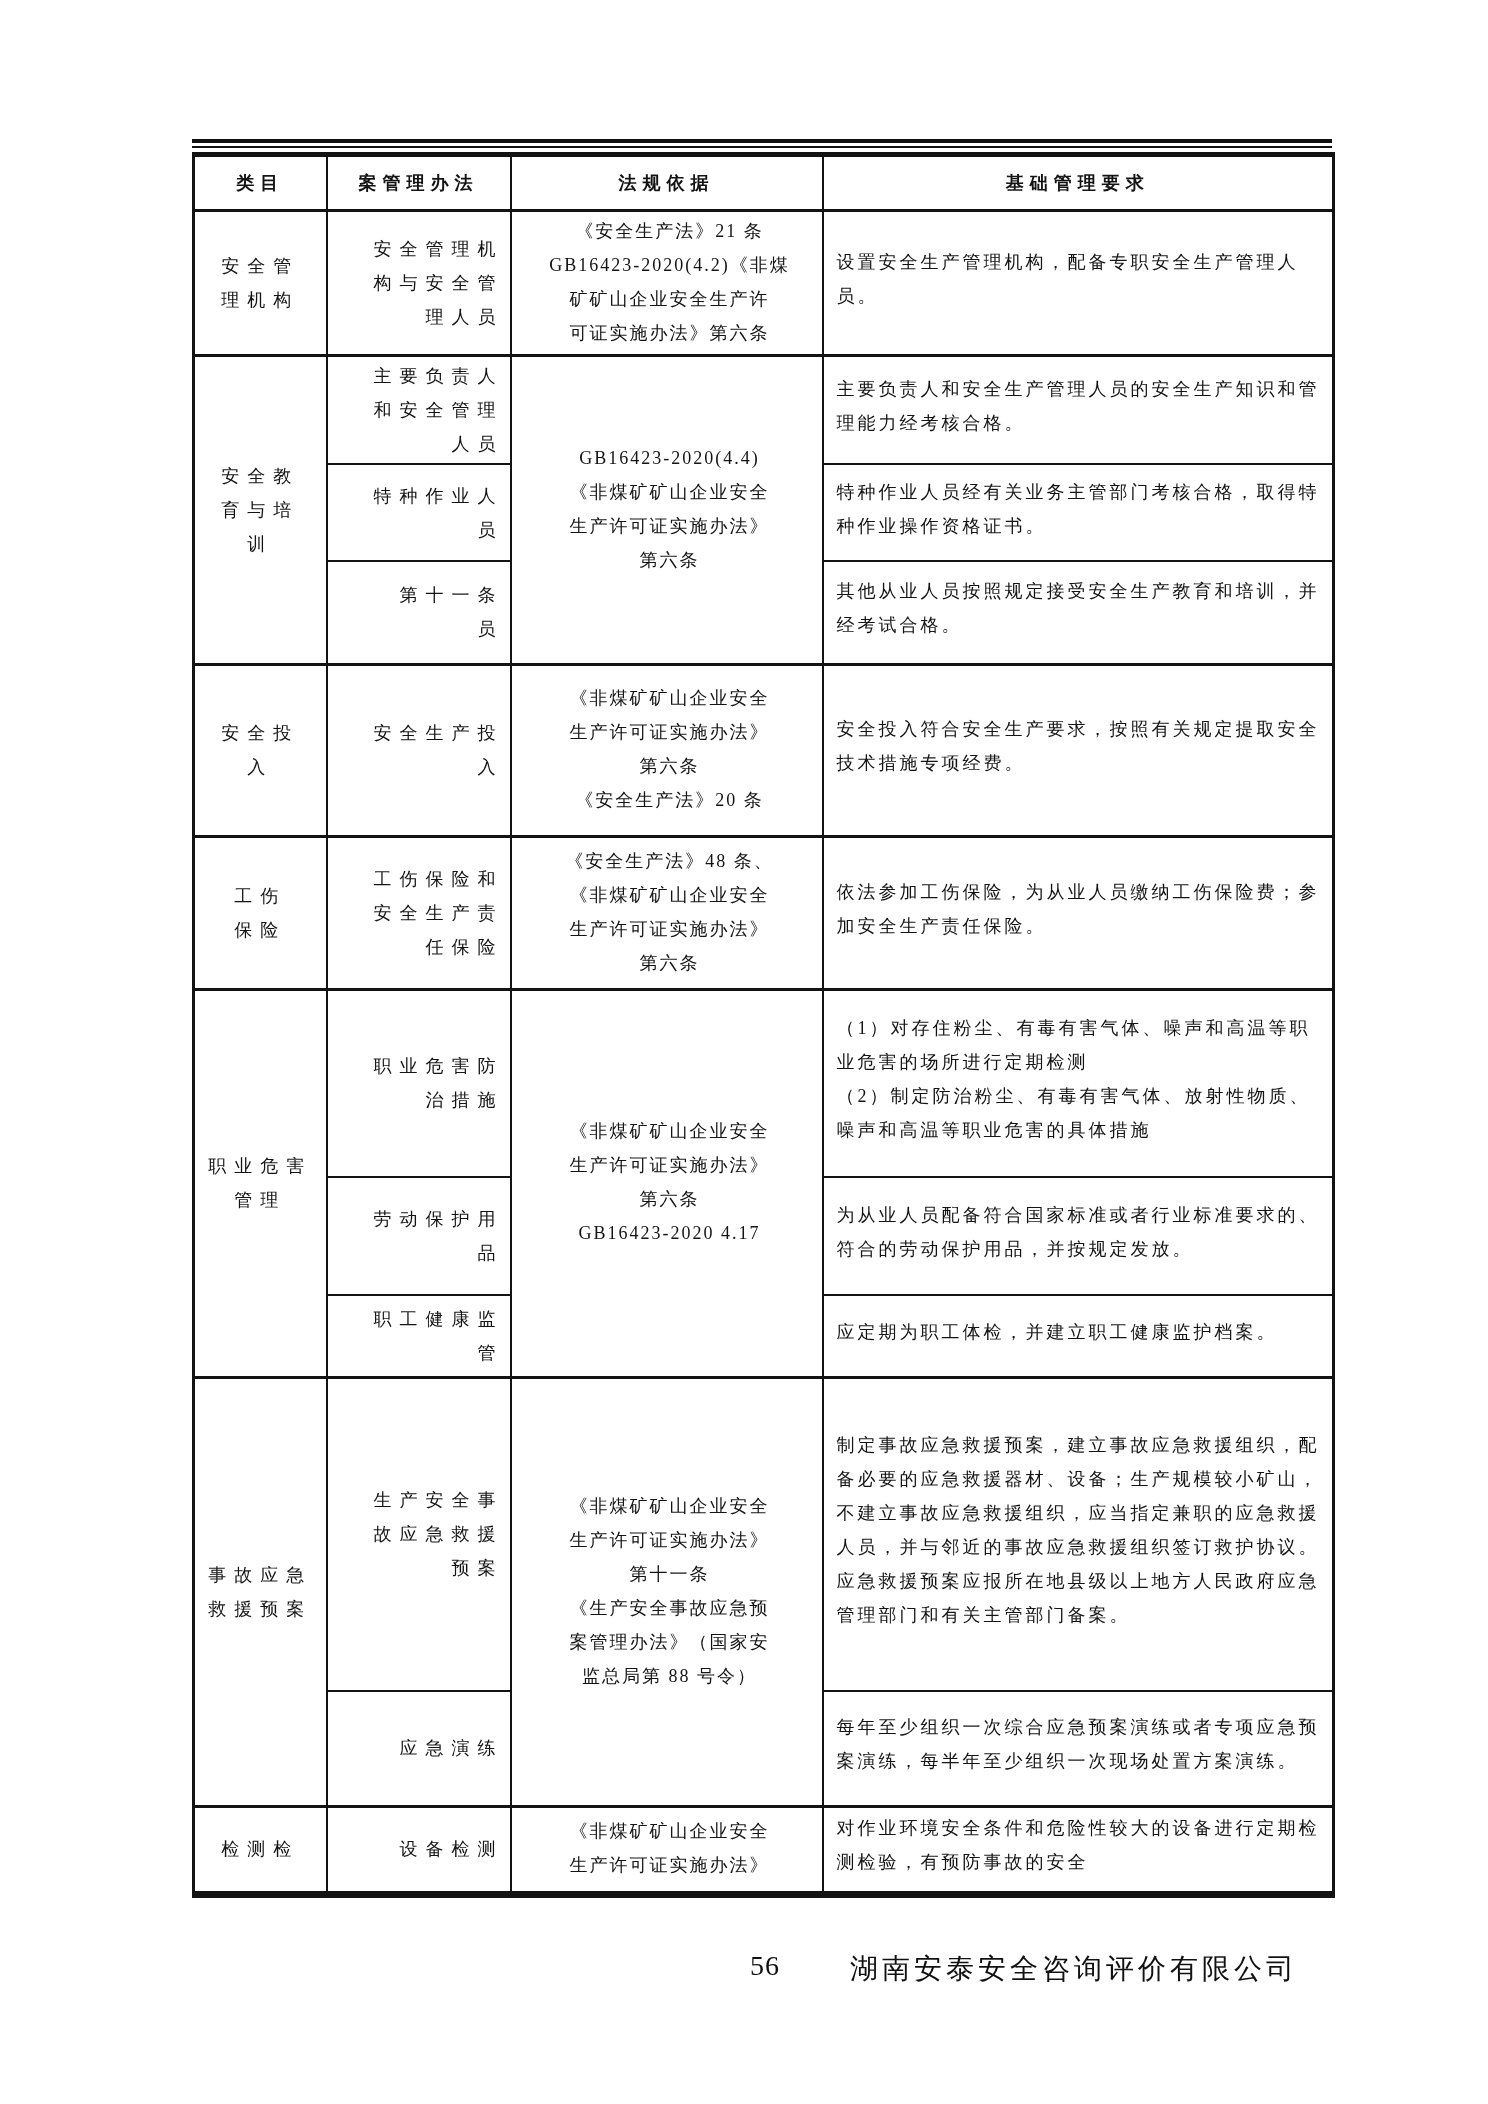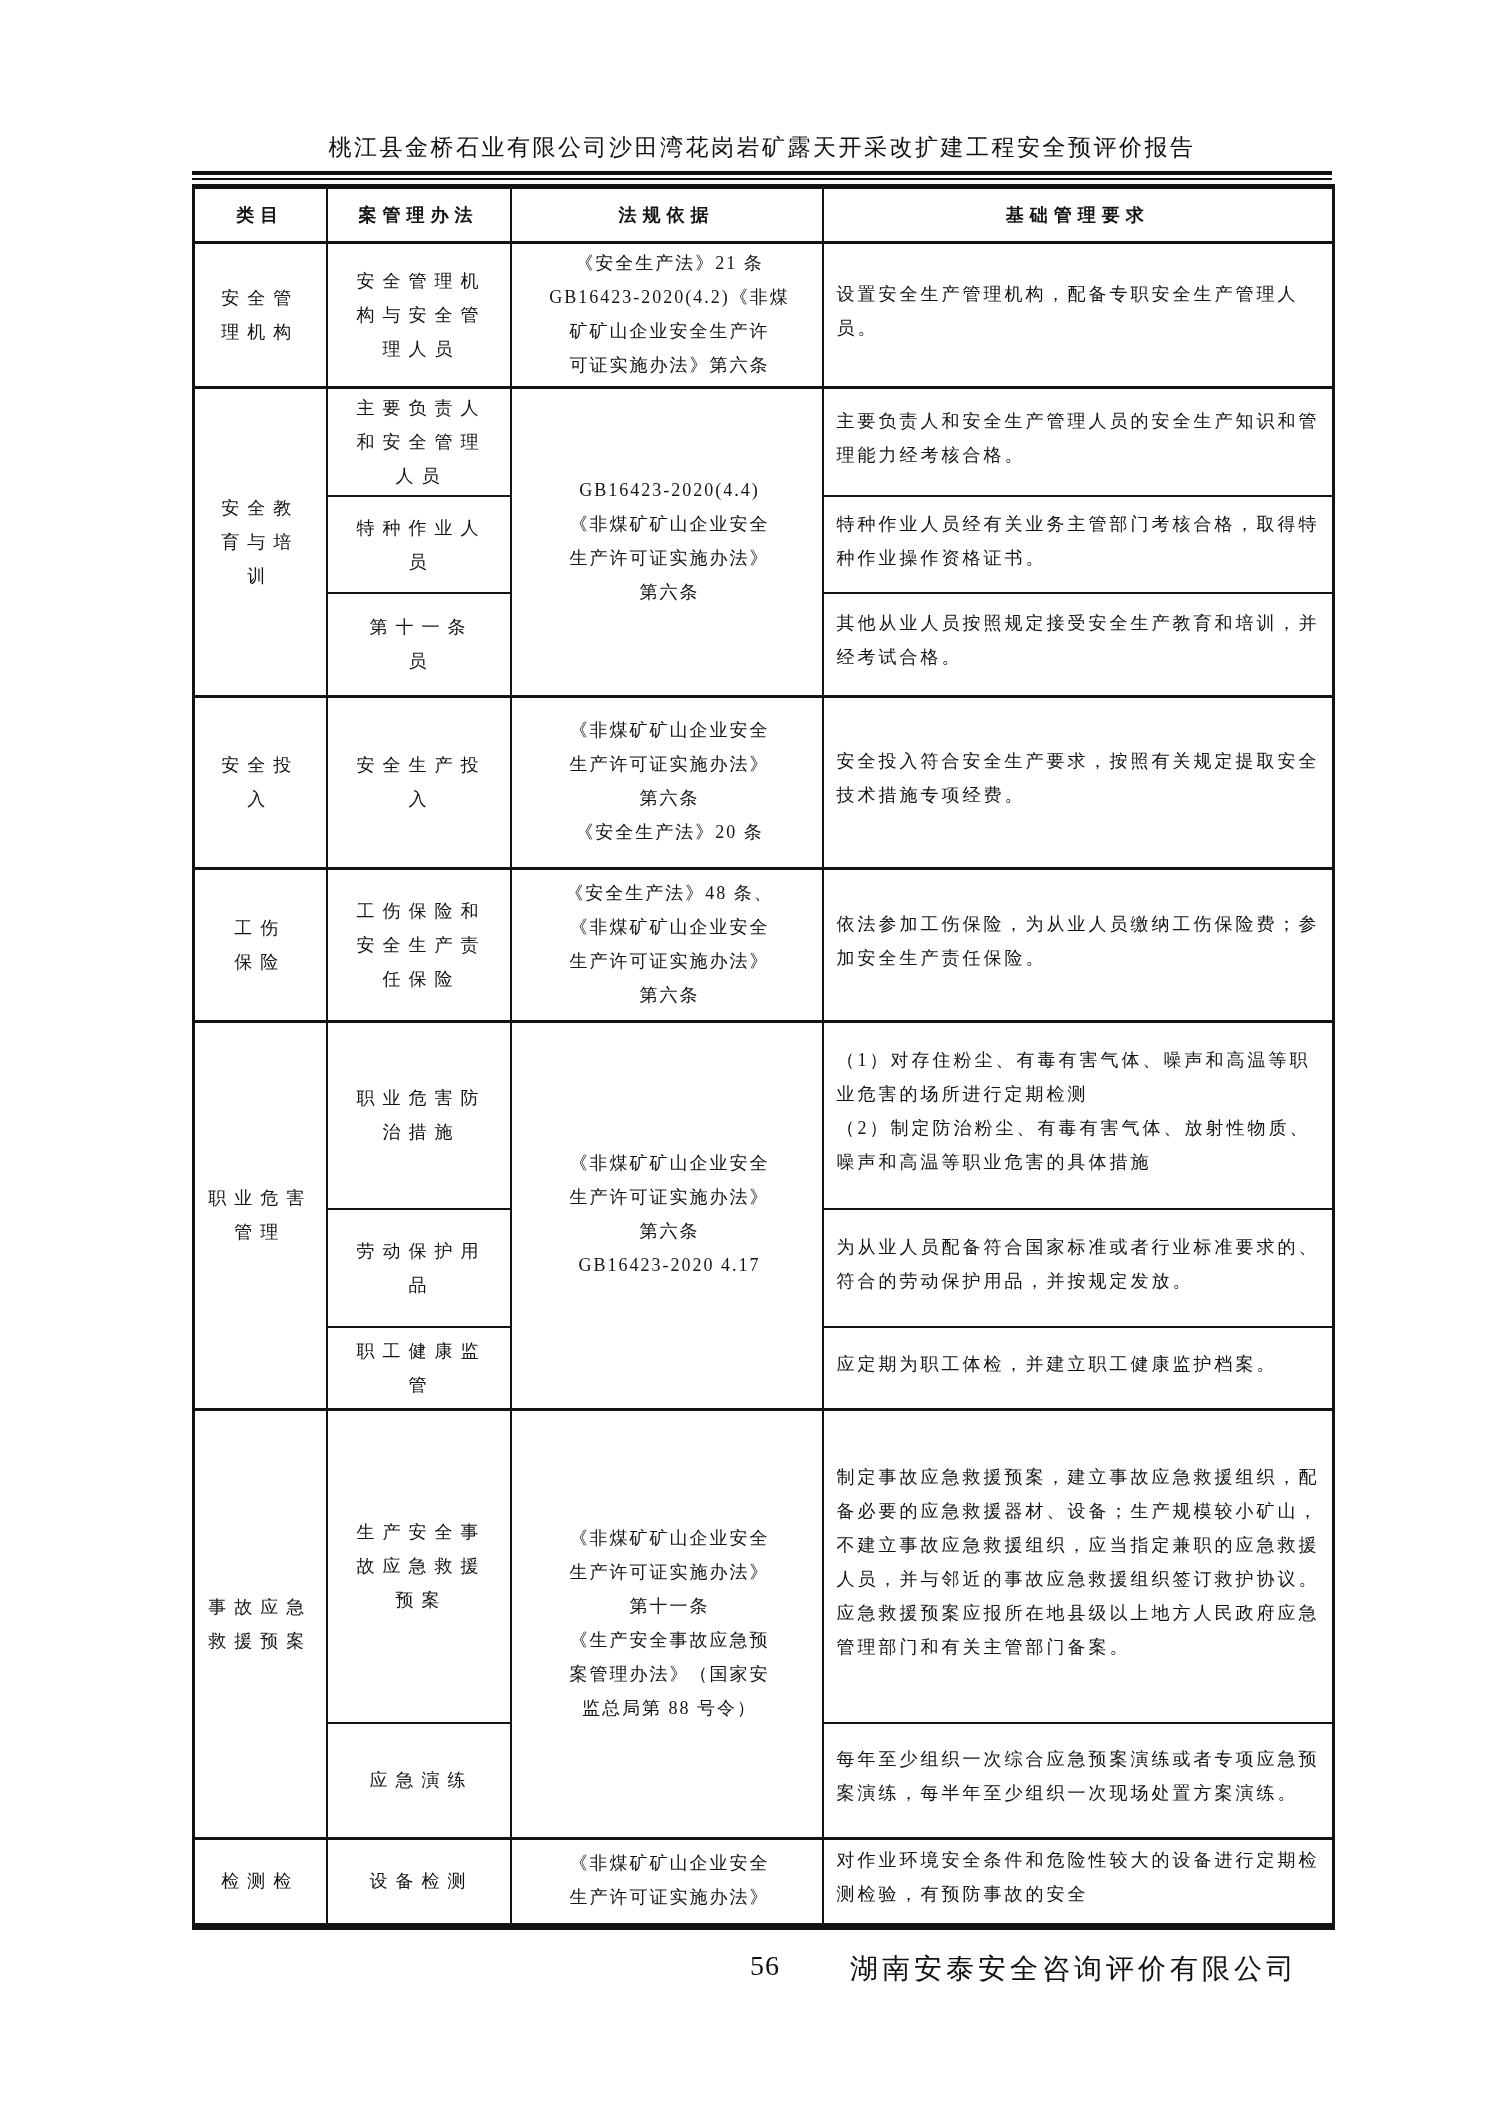--- a/index.html
+++ b/index.html
@@ -29,42 +29,41 @@
     vertical-align:middle;
     font-size:18px; line-height:34px;
     overflow:hidden;
   }
   tr.head th {
     font-weight:bold; letter-spacing:6px; text-align:center;
     border-bottom-width:3px; background:#fff;
   }
   tr.group-start td { border-top-width:3px; }
   .c1 { text-align:center; letter-spacing:8px; padding:0 2px; }
-  .c2 { text-align:center; letter-spacing:8px; padding:2px 6px 2px 12px; }
+  .c2 { text-align:right; letter-spacing:8px; padding:2px 6px 2px 12px; }
   .c3 { text-align:center; letter-spacing:2px; padding:0 4px 2px 10px; }
   .c4 { text-align:left; letter-spacing:3px; padding:2px 8px 10px 13px; }
   .pre { white-space:pre-line; }
 
   .footer {
     position:absolute; left:192px; top:1950px; width:1140px; height:36px;
     font-size:28px; color:#111;
   }
   .pagenum {
     position:absolute; left:calc(50% - 12px); letter-spacing:1px;
   }
   .company {
     position:absolute; right:34px; letter-spacing:4px; white-space:nowrap;
   }
 </style>
 </head>
 <body>
 
 <div class="content">
 
-  <div class="title">桃江县金桥石业有限公司沙田湾花岗岩矿露天开采改扩建工程安全预评价报告</div>
 
   <div class="title-rule">
     <div class="rule-thick"></div>
     <div class="rule-thin"></div>
   </div>
 
   <table class="mgmt">
     <colgroup>
       <col style="width:133px">
       <col style="width:184px">

